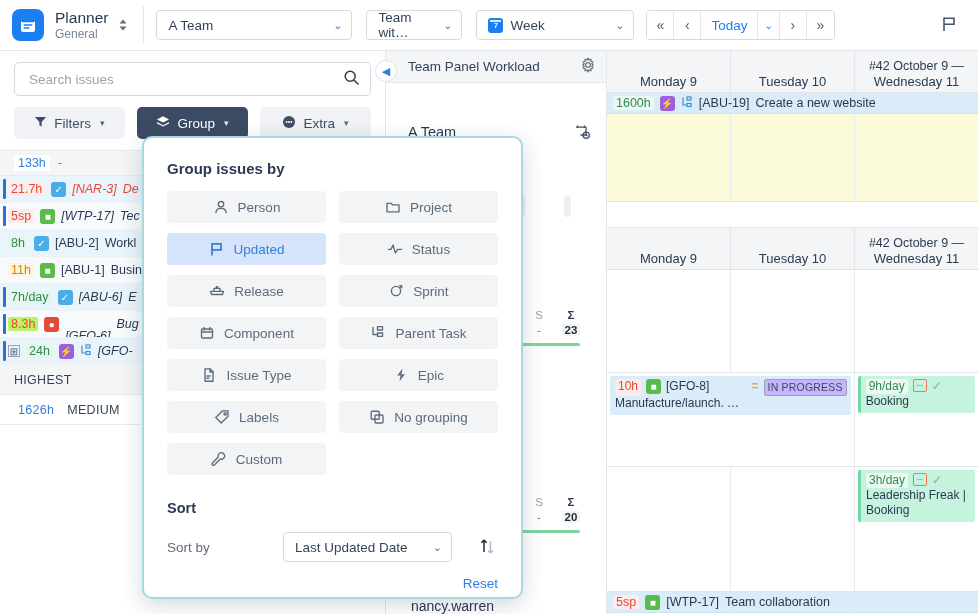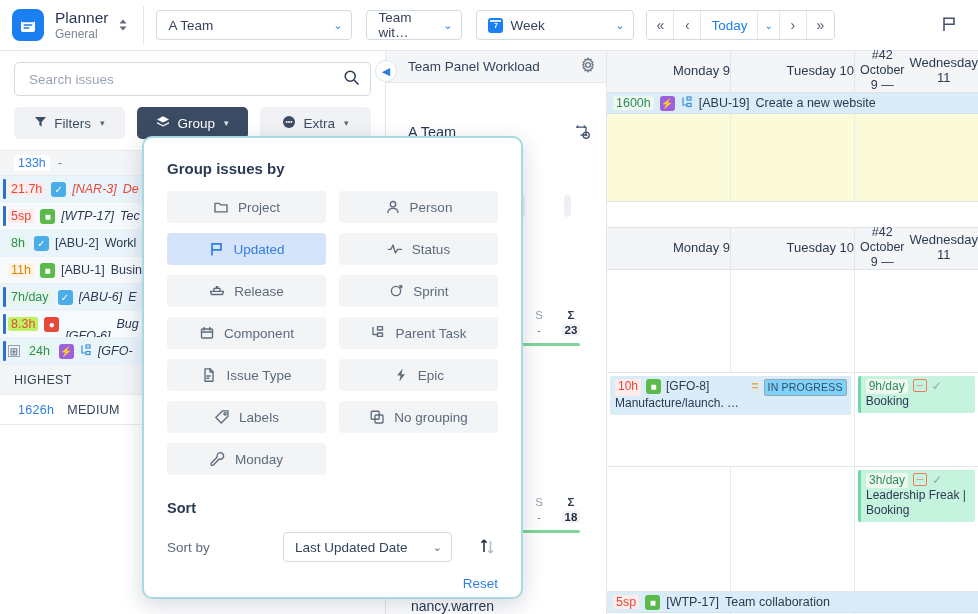--- a/index.html
+++ b/index.html
@@ -150,21 +150,21 @@
   .wl-val { color:#6d7986; margin-top:3px; }
   .wl-val.sum { color:#1f2b3d; font-weight:bold; background:#f1f3f6; border-radius:2px;}
   .wl-green { height:3px; background:#7fd49a; border-radius:2px; margin-top:7px; }
 
   .scroll-stub { position:absolute; width:7px; background:#eceff3; border-radius:4px; }
 
   
   .right { position:absolute; left:607px; top:51px; width:371px; height:563px; background:#fff; }
   .cal-header { display:flex; height:42px; background:#f4f5f7; border-bottom:1px solid #dfe3e8; }
   .cal-col-h {
-    flex:1; border-right:1px solid #e2e6eb; display:flex; flex-direction:row;
+    flex:1; border-right:1px solid #e2e6eb; display:flex; flex-direction:column;
     align-items:center; justify-content:flex-end; padding-bottom:3px;
     font-size:13px; color:#2b3a52; line-height:15px; text-align:center;
   }
   .cal-col-h .wk { font-size:12.5px; }
   .cal-col-h:last-child{border-right:none;}
 
   .cal-bar {
     display:flex; align-items:center; gap:6px; height:21px; background:#d9ecf8;
     padding-left:6px; font-size:12.5px; white-space:nowrap;
     border-bottom:1px solid #cfe3f0;
@@ -176,21 +176,21 @@
 
   .event {
     margin:3px 3px 0 3px; border-radius:2px; padding:3px 4px 4px 5px;
     font-size:12px; line-height:15px; position:relative;
   }
   .event.blue { background:#d9ecf8; }
   .event.green { background:#c5f3dd; border-left:3px solid #6fd8a8; }
   .evt-line1 { display:flex; gap:5px; flex-wrap:nowrap; }
   .status-chip {
     border:1px solid #9aa4b0; border-radius:2px; padding:0 3px; font-size:10.5px;
-    background:#7dd3fc; color:#3a4a61; letter-spacing:.2px;
+    background:#c4b5fd; color:#3a4a61; letter-spacing:.2px;
   }
   .eq-ico { color:#f0a63a; font-weight:bold; font-size:12px; }
   .check-badge { color:#9aa4b0; font-size:12px; }
   .doc-badge {
     width:14px;height:13px;border:1.5px solid #f07a5a;border-radius:2px;
     display:inline-flex;align-items:center;justify-content:center;color:#f07a5a;font-size:9px;
   }
 
   .bottom-name { position:absolute; left:411px; top:598px; font-size:14px; color:#2b3a52; }
 
@@ -439,21 +439,21 @@
         </div>
         <div class="wl-block" style="left: 112px; top: 445px;">
           <div class="wl-cols">
             <div class="wl-col">S</div>
             <div class="wl-col">S</div>
             <div class="wl-col sum">Σ</div>
           </div>
           <div class="wl-cols">
             <div class="wl-col wl-val">-</div>
             <div class="wl-col wl-val">-</div>
-            <div class="wl-col wl-val sum">18</div>
+            <div class="wl-col wl-val sum">20</div>
           </div>
           <div class="wl-green"></div>
         </div>
       </div>
     <div class="scroll-stub" style="left:132px; top:144px; height:22px;"></div>
     <div class="scroll-stub" style="left:178px; top:144px; height:22px;"></div>
     <div style="position:absolute; left:118px; top:140px; width:9px; height:29px; background:#8fe0b0; border-radius:2px;"></div>
   </div>
 
   <div class="right">
@@ -565,33 +565,33 @@
   </div>
 
   <div class="bottom-name">nancy.warren</div>
 
   <div class="panel">
     <h3>Group issues by</h3>
     <div class="opt-grid" id="opt-grid">
         <div class="opt">
           <span style="display: inline-flex;">
             <svg width="16" height="16" viewBox="0 0 16 16" fill="none" stroke="#5d6b7d" stroke-width="1.35" stroke-linecap="round" stroke-linejoin="round">
-              <path d="M2 4.4h4.3l1.2 1.5H14v7H2z"></path>
-            </svg>
-          </span>
-          <span>Project</span>
-        </div>
-        <div class="opt">
-          <span style="display: inline-flex;">
-            <svg width="16" height="16" viewBox="0 0 16 16" fill="none" stroke="#5d6b7d" stroke-width="1.35" stroke-linecap="round" stroke-linejoin="round">
               <circle cx="8" cy="5.2" r="2.7"></circle>
               <path d="M3 13.6c0-2.8 2.3-4.2 5-4.2s5 1.4 5 4.2"></path>
             </svg>
           </span>
           <span>Person</span>
+        </div>
+        <div class="opt">
+          <span style="display: inline-flex;">
+            <svg width="16" height="16" viewBox="0 0 16 16" fill="none" stroke="#5d6b7d" stroke-width="1.35" stroke-linecap="round" stroke-linejoin="round">
+              <path d="M2 4.4h4.3l1.2 1.5H14v7H2z"></path>
+            </svg>
+          </span>
+          <span>Project</span>
         </div>
         <div class="opt sel">
           <span style="display: inline-flex;">
             <svg width="16" height="16" viewBox="0 0 16 16" fill="none" stroke="#2f7fe0" stroke-width="1.7">
               <path d="M4 2 V14.5"></path>
               <path d="M4 2.8 H13 V8.8 H4"></path>
             </svg>
           </span>
           <span>Updated</span>
         </div>
@@ -677,21 +677,21 @@
             </svg>
           </span>
           <span>No grouping</span>
         </div>
         <div class="opt">
           <span style="display: inline-flex;">
             <svg width="16" height="16" viewBox="0 0 16 16" fill="none" stroke="#5d6b7d" stroke-width="1.35" stroke-linecap="round" stroke-linejoin="round">
               <path d="M13.5 2.6a3.4 3.4 0 0 1-4.3 4.3L3.4 12.7a1.4 1.4 0 1 1-2-2L7.2 4.9A3.4 3.4 0 0 1 11.5 0.6z" transform="translate(0,1.2)"></path>
             </svg>
           </span>
-          <span>Monday</span>
+          <span>Custom</span>
         </div>
       </div>
     <div class="sort-title">Sort</div>
     <div class="sort-row">
       <span class="lbl">Sort by</span>
       <div class="sortsel">
         <span>Last Updated Date</span>
         <span class="caret">⌄</span>
       </div>
       <div class="arrows">

